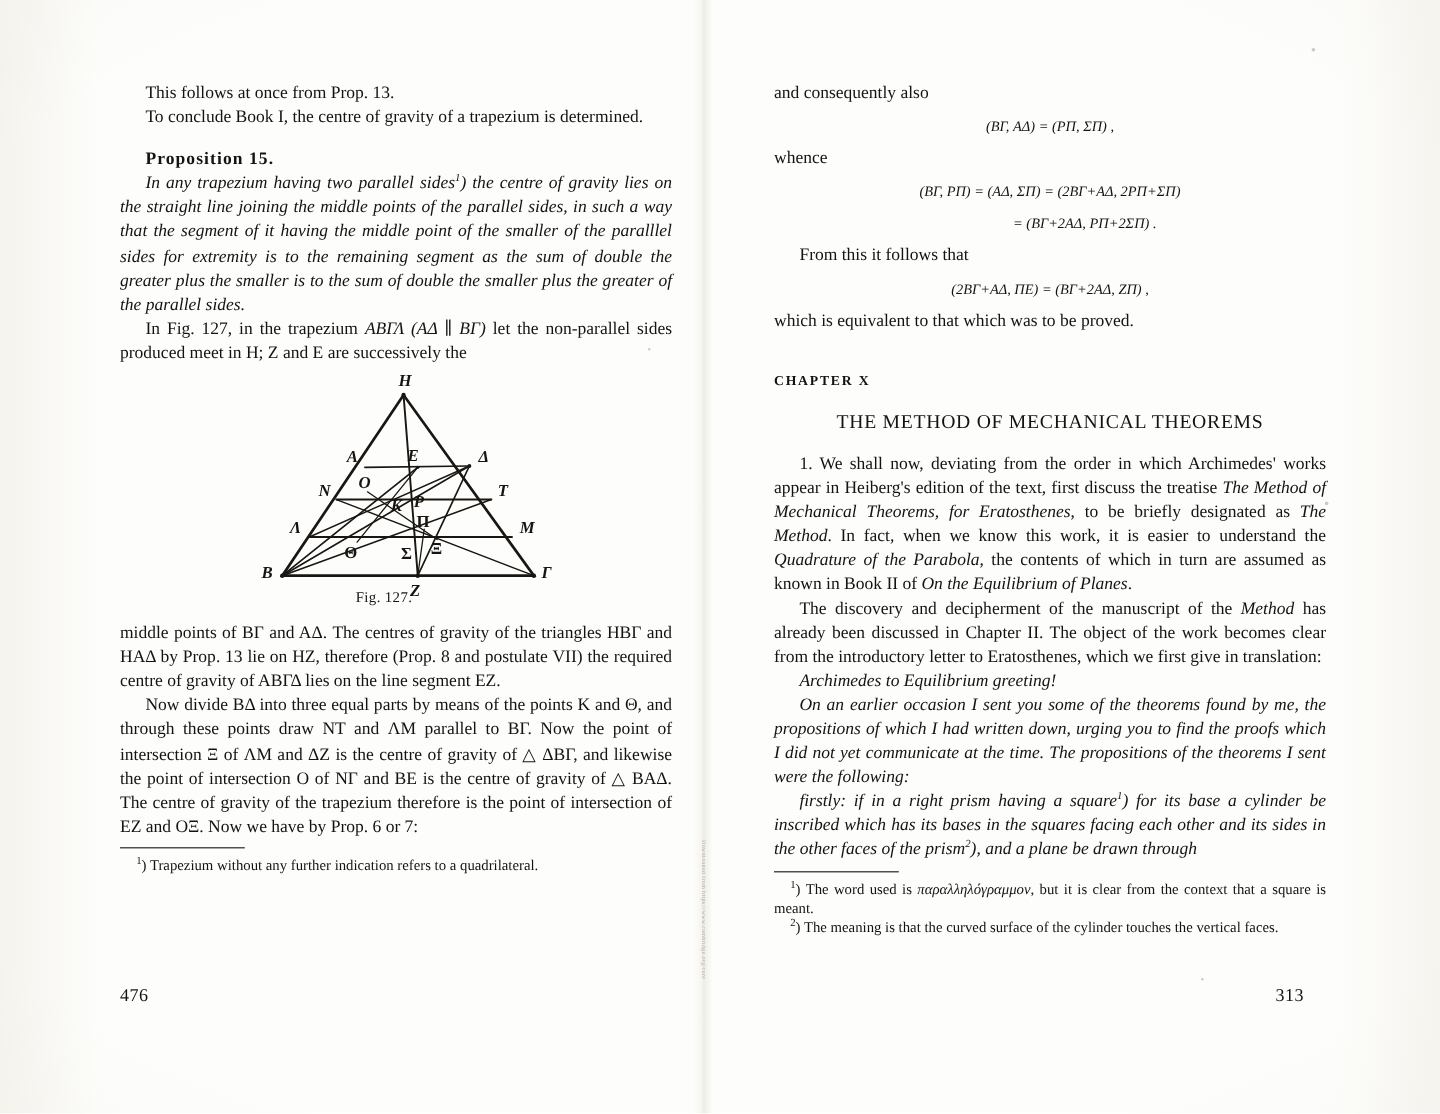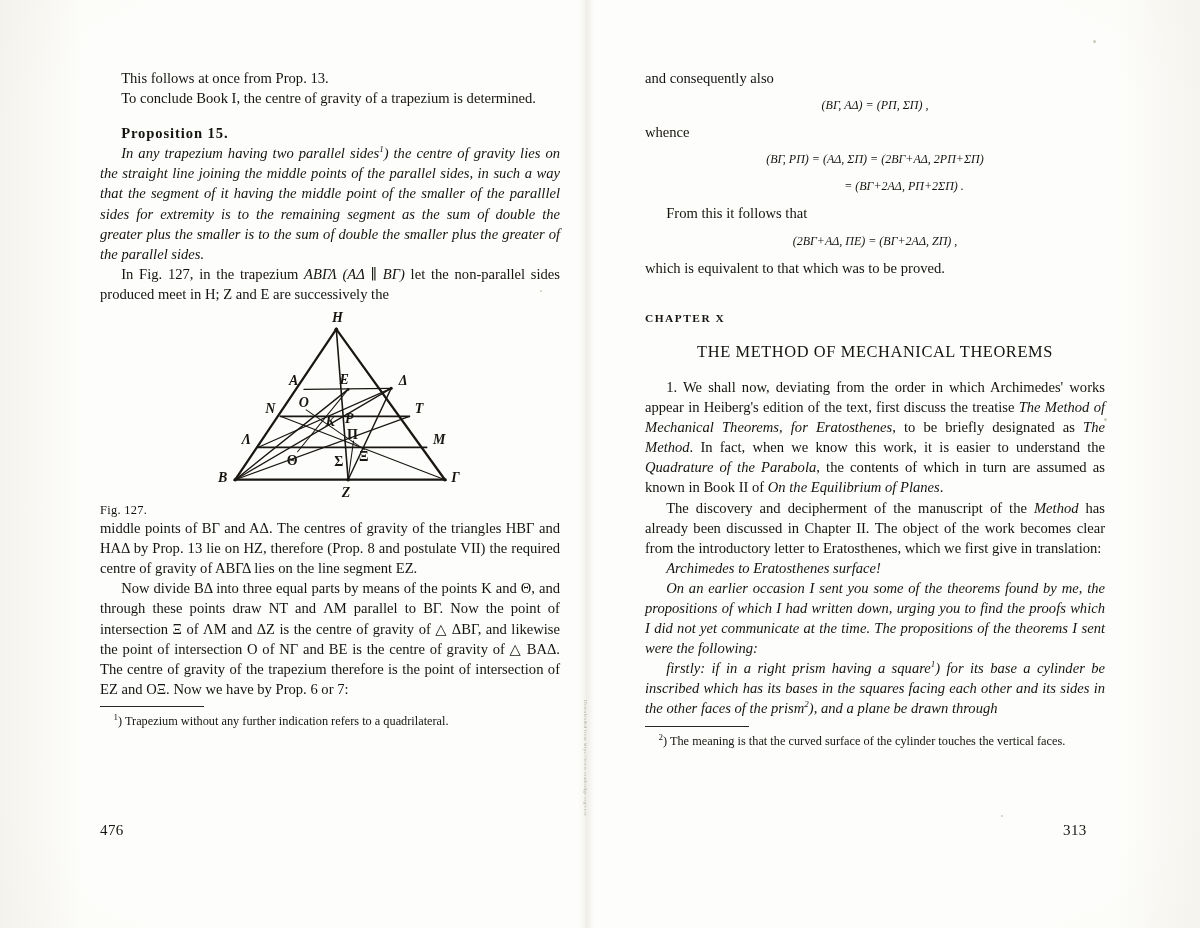--- a/index.html
+++ b/index.html
@@ -90,23 +90,24 @@
 
   
   .figure-wrap {
     position: relative;
     height: 206px;
     margin-top: 8px;
   }
   .fig-svg { position: absolute; left: 12px; top: 0; }
   .fig-caption {
     position: absolute;
-    top: 188px;
+    top: 176px;
     left: 0;
     width: 440px;
+    text-align: center;
     font-size: 12.4px;
     letter-spacing: .3px;
   }
   .fig-label {
     font-family: "Liberation Serif", serif;
     font-style: italic;
     font-weight: bold;
     font-size: 13px;
     fill: #181510;
   }
@@ -286,27 +287,28 @@
 
     <p class="chapter-kicker">CHAPTER X</p>
     <h1 class="chapter-title">THE METHOD OF MECHANICAL THEOREMS</h1>
 
     <div class="gap-md"></div>
 
     <p><span>1. We shall now, deviating from the order in which Archimedes' works appear in Heiberg's edition of the text, first discuss the treatise </span><span class="it">The Method of Mechanical Theorems, for Eratosthenes</span><span>, to be briefly designated as </span><span class="it">The Method</span><span>. In fact, when we know this work, it is easier to understand the </span><span class="it">Quadrature of the Parabola</span><span>, the contents of which in turn are assumed as known in Book II of </span><span class="it">On the Equilibrium of Planes</span><span>.</span></p>
 
     <p><span>The discovery and decipherment of the manuscript of the </span><span class="it">Method</span><span> has already been discussed in Chapter II. The object of the work becomes clear from the introductory letter to Eratosthenes, which we first give in translation:</span></p>
 
-    <p class="it">Archimedes to Eratosthenes surface!</p>
+    <p class="it">Archimedes to Equilibrium greeting!</p>
     <p class="it">On an earlier occasion I sent you some of the theorems found by me, the propositions of which I had written down, urging you to find the proofs which I did not yet communicate at the time. The propositions of the theorems I sent were the following:</p>
 
     <p class="it"><span>firstly: if in a right prism having a square</span><sup>1</sup><span>) for its base a cylinder be inscribed which has its bases in the squares facing each other and its sides in the other faces of the prism</span><sup>2</sup><span>), and a plane be drawn through</span></p>
 
     <div class="fn-rule"></div>
 
+    <p class="footnote"><sup>1</sup><span>) The word used is </span><span class="greek">παραλληλόγραμμον</span><span>, but it is clear from the context that a square is meant.</span></p>
 
     <p class="footnote"><sup>2</sup><span>) The meaning is that the curved surface of the cylinder touches the vertical faces.</span></p>
   </div>
 
   <div class="folio folio-left">476</div>
   <div class="folio folio-right">313</div>
 
   <div class="speck" style="left:1093px; top:40px; width:3px; height:3px;"></div>
   <div class="speck" style="left:1104px; top:418px; width:3px; height:3px;"></div>
   <div class="speck" style="left:540px; top:290px; width:2px; height:2px;"></div>

